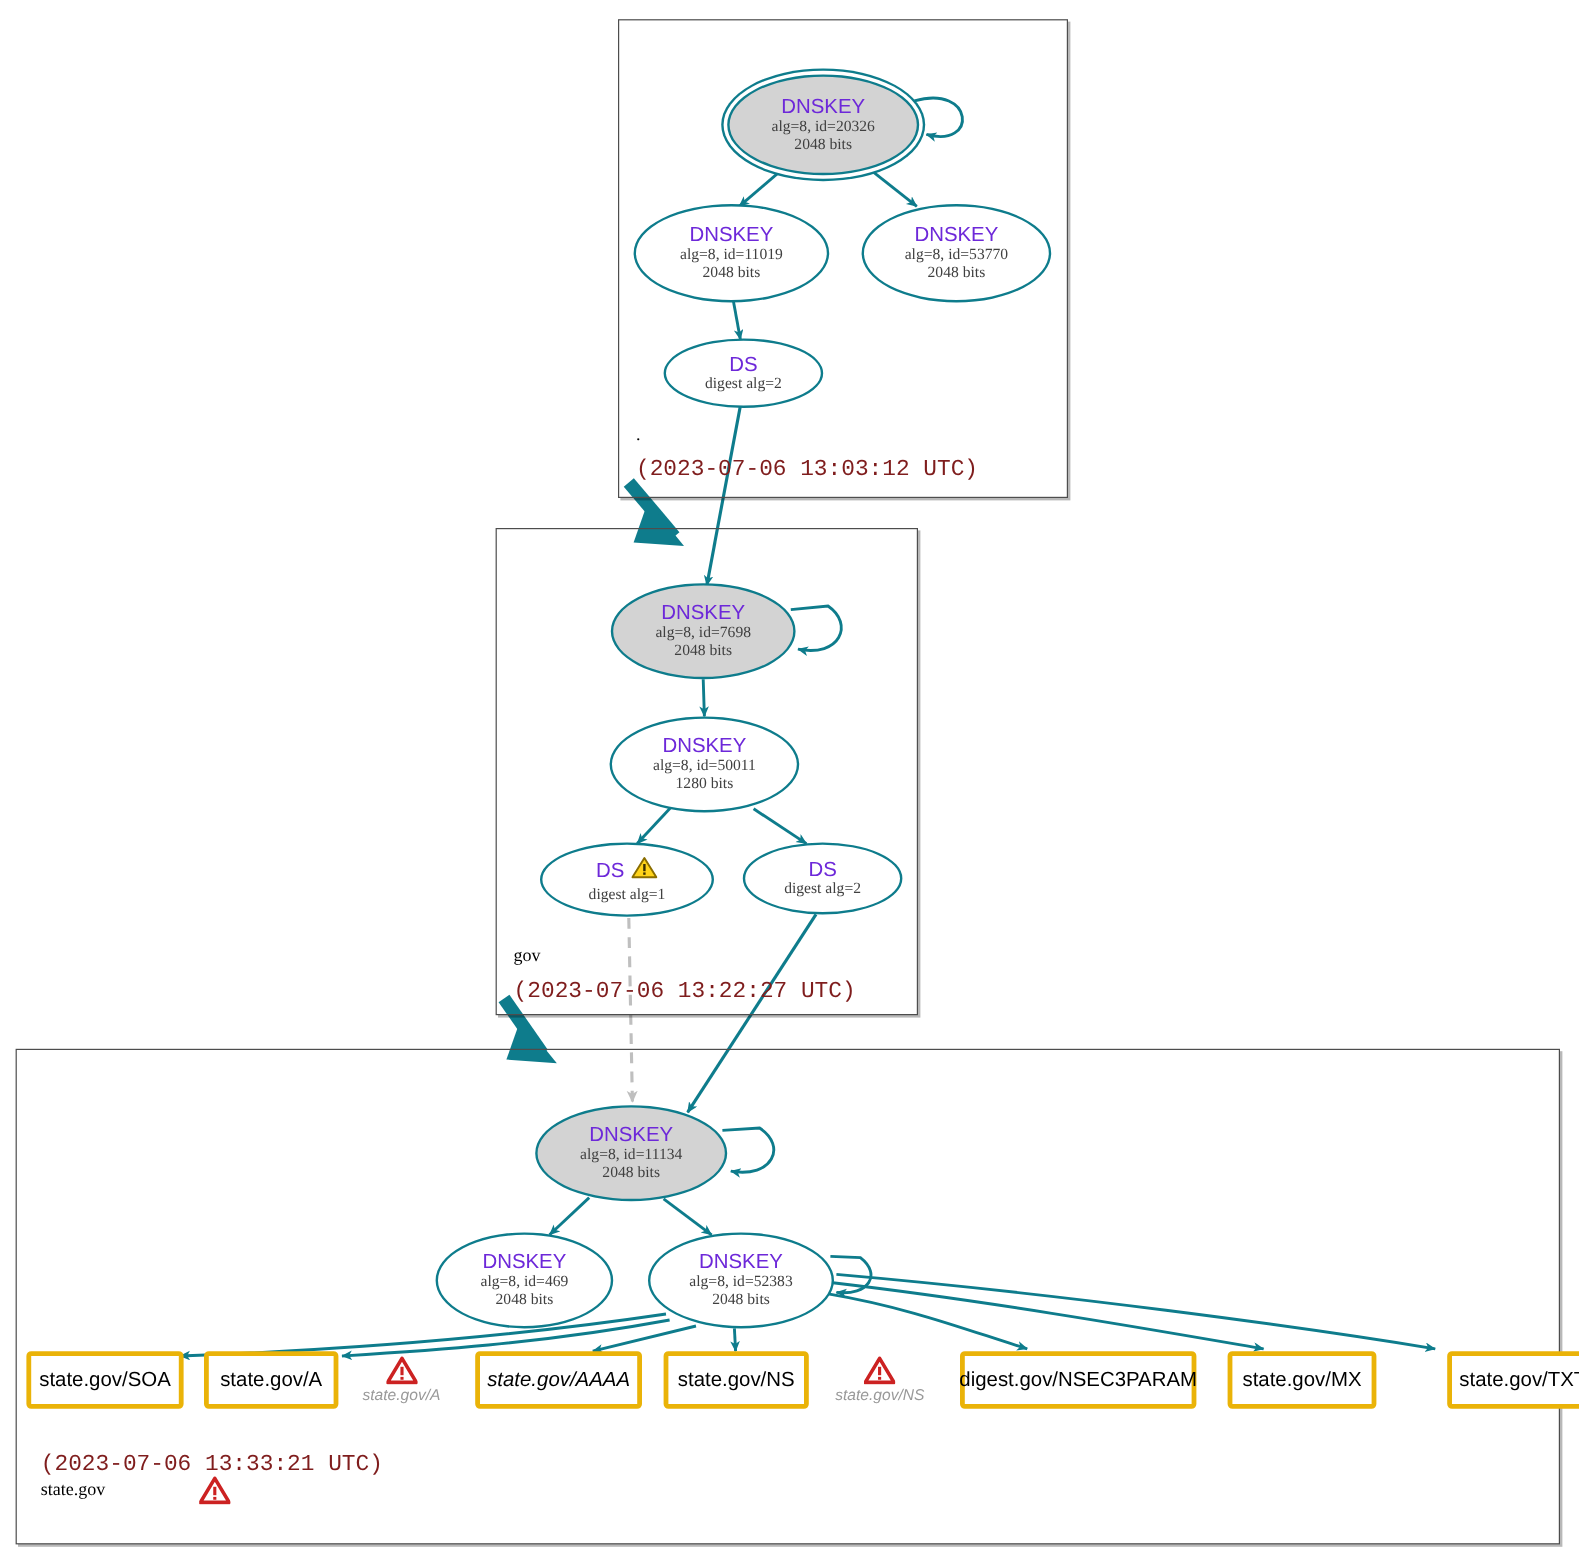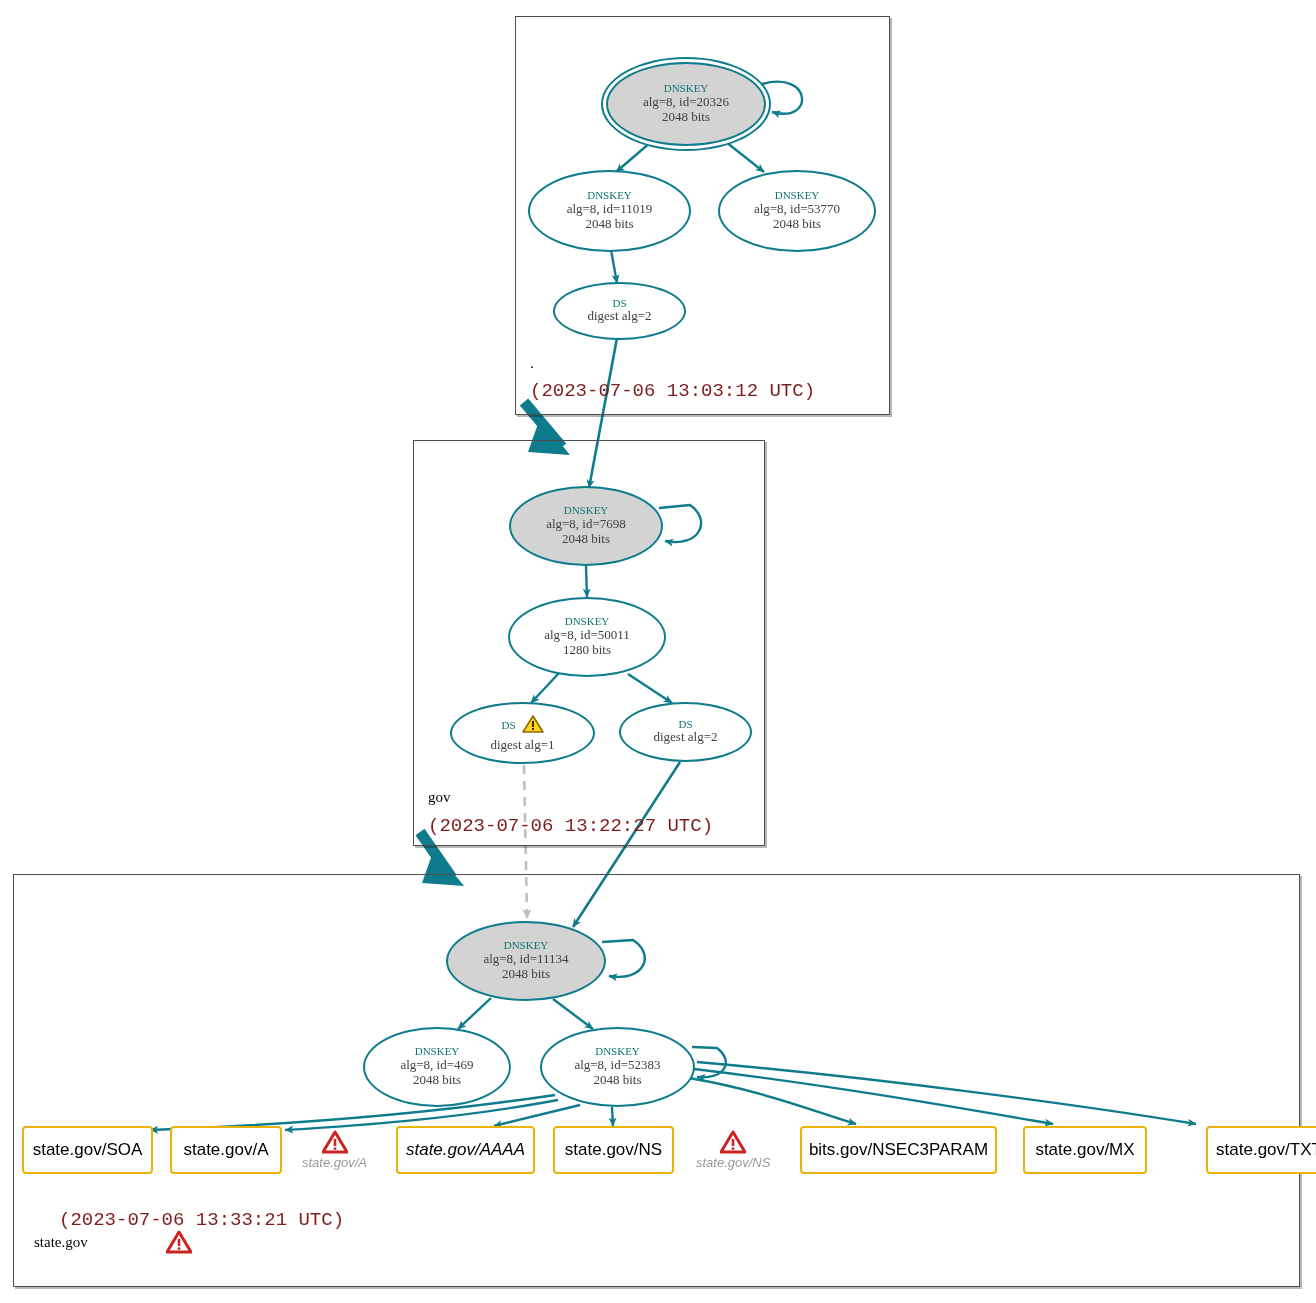--- a/index.html
+++ b/index.html
@@ -11,27 +11,27 @@
   .zone-box{position:absolute;border:1px solid #4d4d4d;background:transparent;
             box-shadow:2px 2px 0 0 rgba(0,0,0,0.28);}
   .zone-label{position:absolute;font-family:"Liberation Serif", serif;font-size:15px;color:#000;white-space:nowrap;}
   .zone-time{position:absolute;font-family:Liberation Mono, monospace;font-size:19px;color:#7f1d1d;white-space:nowrap;}
 
   
   .node{position:absolute;display:flex;flex-direction:column;align-items:center;justify-content:center;
         border:2px solid #0e7c8c;border-radius:50%;background:#ffffff;box-sizing:border-box;text-align:center;}
   .node.ksk{background:#d3d3d3;}
   .node.sep{box-shadow:0 0 0 3px #ffffff, 0 0 0 5px #0e7c8c;}
-  .n-title{font-family:Liberation Serif, serif;font-size:11px;color:#0f766e;line-height:1.05;}
+  .n-title{font-family:Liberation Sans, sans-serif;font-size:17px;color:#6d28d9;line-height:1.05;}
   .n-sub{font-family:"Liberation Serif", serif;font-size:13px;color:#404040;line-height:1.15;}
   .n-title-row{display:flex;align-items:center;justify-content:center;gap:6px;}
 
   
   .rrset{position:absolute;display:flex;align-items:center;justify-content:center;
-         border:2px solid #eab308;border-radius:4px;background:#fff;box-sizing:border-box;
+         border:4px solid #eab308;border-radius:4px;background:#fff;box-sizing:border-box;
          font-family:"Liberation Sans", sans-serif;font-size:17px;color:#000;white-space:nowrap;}
 
   
   .marker{position:absolute;display:flex;flex-direction:column;align-items:center;}
   .marker-label{font-family:"Liberation Sans", sans-serif;font-size:13px;color:#999999;
                 font-style:italic;white-space:nowrap;margin-top:1px;}
   .tri{display:block;}
   .inline-tri{display:inline-block;vertical-align:middle;}
 </style>
 </head>
@@ -103,21 +103,21 @@
   <div class="zone-box" style="left:515px;top:16px;width:373px;height:397px;"></div>
   <div class="zone-label" style="left:530px;top:355px;">.</div>
   <div class="zone-time" style="left:530px;top:380px;">(2023-07-06 13:03:12 UTC)</div>
 
   <div class="zone-box" style="left:413px;top:440px;width:350px;height:404px;"></div>
   <div class="zone-label" style="left:428px;top:789px;">gov</div>
   <div class="zone-time" style="left:428px;top:815px;">(2023-07-06 13:22:27 UTC)</div>
 
   <div class="zone-box" style="left:13px;top:874px;width:1285px;height:411px;"></div>
   <div class="zone-label" style="left:34px;top:1234px;font-family:Liberation Serif, serif;">state.gov</div>
-  <div class="zone-time" style="left:34px;top:1209px;margin-left:25px;">(2023-07-06 13:33:21 UTC)</div>
+  <div class="zone-time" style="left:34px;top:1209px;">(2023-07-06 13:33:21 UTC)</div>
   <span style="position:absolute;left:166px;top:1230px;">
     <svg class="tri" width="26" height="24" viewBox="0 0 26 24">
       <path d="M13 2 L25 22 L1 22 Z" fill="#ffffff" stroke="#cc2222" stroke-width="3" stroke-linejoin="round"></path>
       <rect x="11.7" y="9" width="2.6" height="7" fill="#cc2222"></rect>
       <rect x="11.7" y="17.4" width="2.6" height="2.4" fill="#cc2222"></rect>
     </svg>
   </span>
 
   <div class="node ksk sep" style="left:606px;top:62px;width:160px;height:84px;">
     <div class="n-title">DNSKEY</div>
@@ -188,21 +188,21 @@
   <div class="node" style="left:540px;top:1027px;width:155px;height:80px;">
     <div class="n-title">DNSKEY</div>
     <div class="n-sub">alg=8, id=52383</div>
     <div class="n-sub">2048 bits</div>
   </div>
 
   <div class="rrset" style="left:22px;top:1126px;width:131px;height:48px;">state.gov/SOA</div>
   <div class="rrset" style="left:170px;top:1126px;width:112px;height:48px;">state.gov/A</div>
   <div class="rrset" style="left:396px;top:1126px;width:139px;height:48px;font-style:italic;">state.gov/AAAA</div>
   <div class="rrset" style="left:553px;top:1126px;width:121px;height:48px;">state.gov/NS</div>
-  <div class="rrset" style="left:800px;top:1126px;width:197px;height:48px;">bits.gov/NSEC3PARAM</div>
+  <div class="rrset" style="left:800px;top:1126px;width:197px;height:48px;">digest.gov/NSEC3PARAM</div>
   <div class="rrset" style="left:1023px;top:1126px;width:124px;height:48px;">state.gov/MX</div>
   <div class="rrset" style="left:1206px;top:1126px;width:126px;height:48px;">state.gov/TXT</div>
 
   <div class="marker" style="left:302px;top:1130px;">
     <span>
       <svg class="tri" width="26" height="24" viewBox="0 0 26 24">
         <path d="M13 2 L25 22 L1 22 Z" fill="#ffffff" stroke="#cc2222" stroke-width="3" stroke-linejoin="round"></path>
         <rect x="11.7" y="9" width="2.6" height="7" fill="#cc2222"></rect>
         <rect x="11.7" y="17.4" width="2.6" height="2.4" fill="#cc2222"></rect>
       </svg>

